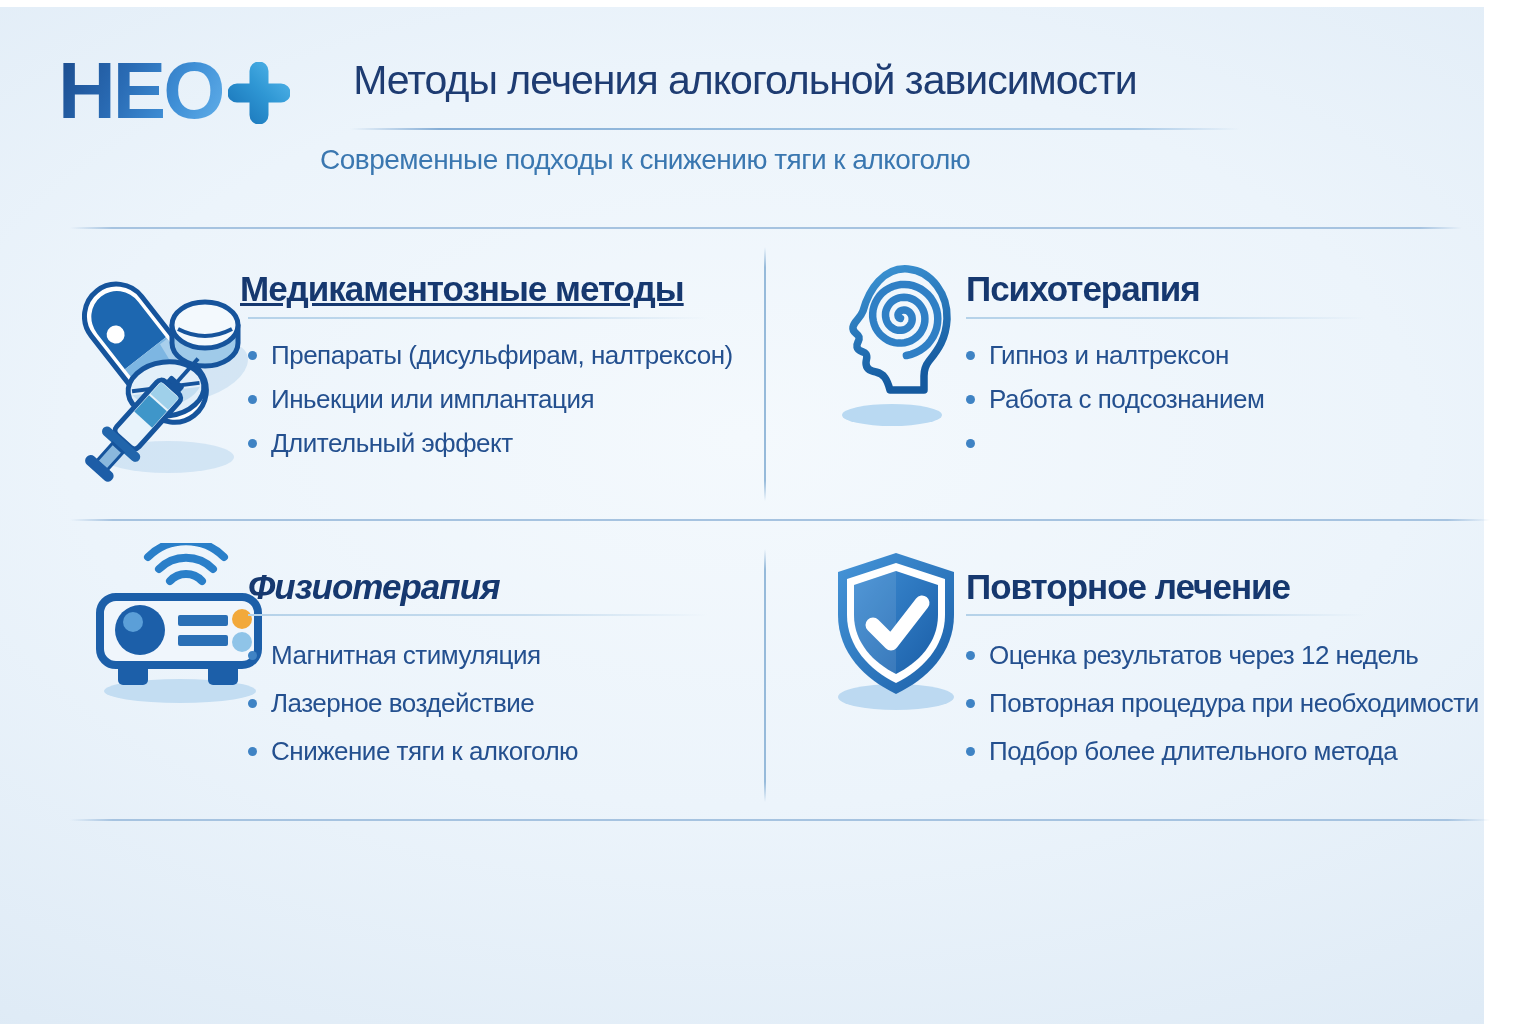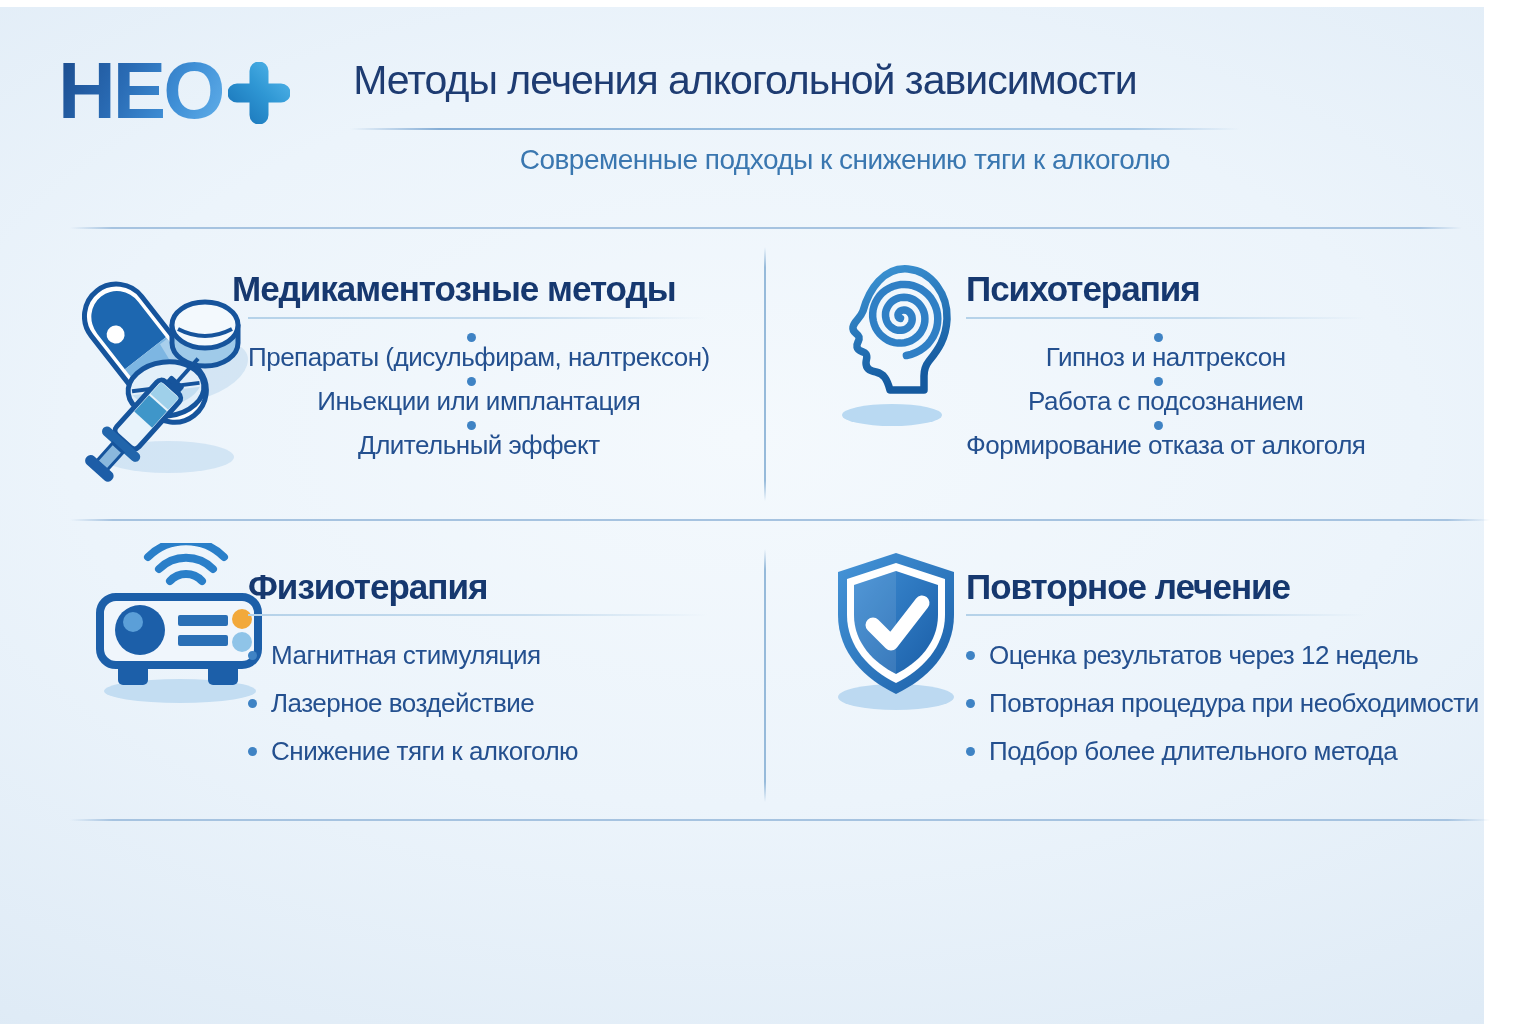--- a/index.html
+++ b/index.html
@@ -23,56 +23,56 @@
   .logo-plus{ width:62px; height:62px; margin-top:4px; }
   .main-title{
     position:absolute; left:320px; top:50px; width:850px; text-align:center;
     font-size:41px; font-weight:400; letter-spacing:-1px; color:#1e3c72;
   }
   .title-rule{
     position:absolute; top:121px; left:350px; width:890px; height:2px;
     background:linear-gradient(90deg, rgba(140,178,216,0) 0%, #86aed6 10%, #9abfe0 50%, #a9c9e6 88%, rgba(169,201,230,0) 100%);
   }
   .subtitle{
-    position:absolute; top:137px; left:320px; width:850px; text-align:right;
+    position:absolute; top:137px; left:320px; width:850px; text-align:left;
     font-size:28px; font-weight:500; letter-spacing:-0.5px; color:#3a77b0;
   }
   
   .hrule{ position:absolute; height:2px;
     background:linear-gradient(90deg, rgba(166,195,224,0) 0%, #a6c3e0 3%, #a6c3e0 97%, rgba(166,195,224,0) 100%); }
   .hr1{ top:220px; left:70px; width:1392px; }
   .hr2{ top:512px; left:70px; width:1420px; }
   .hr3{ top:812px; left:70px; width:1420px; }
   .vrule{ position:absolute; width:2px; left:764px;
     background:linear-gradient(180deg, rgba(150,186,218,0) 0%, #96bada 8%, #96bada 92%, rgba(150,186,218,0) 100%); }
   .vr1{ top:240px; height:254px; }
   .vr2{ top:542px; height:253px; }
   
   .q-icon{ position:absolute; }
   .q-title{ position:absolute; font-size:35px; font-weight:700; letter-spacing:-1px; color:#16386f; }
   .q-rule{ position:absolute; height:2px;
     background:linear-gradient(90deg, #b5d2e9 0%, #c6dcee 60%, rgba(198,220,238,0) 100%); }
   .q-list{ position:absolute; list-style:none; }
   .q-list li{ display:flex; align-items:center; font-size:26px; letter-spacing:-0.5px; color:#24508f; white-space:nowrap; }
-  .row44 li{ height:44px;flex-direction:column; }
+  .row44 li{ height:44px; }
   .row48 li{ height:48px; }
   .dot{ width:9px; height:9px; border-radius:50%; background:#3f83c4; margin-right:14px; flex:0 0 auto; }
   
   .q1-icon{ left:82px; top:254px; }
-  .q1-title{ left:232px; top:262px; }
+  .q1-title{ left:240px; top:262px;text-decoration:underline; }
   .q1-rule{ left:248px; top:310px; width:460px; }
   .q1-list{ left:248px; top:326px; }
   
   .q2-icon{ left:826px; top:250px; }
   .q2-title{ left:966px; top:262px; }
   .q2-rule{ left:966px; top:310px; width:400px; }
   .q2-list{ left:966px; top:326px; }
   
   .q3-icon{ left:90px; top:536px; }
-  .q3-title{ left:248px; top:560px; }
+  .q3-title{ left:248px; top:560px;font-style:italic; }
   .q3-rule{ left:248px; top:607px; width:460px; }
   .q3-list{ left:248px; top:624px; }
   
   .q4-icon{ left:826px; top:544px; }
   .q4-title{ left:966px; top:560px; }
   .q4-rule{ left:966px; top:607px; width:400px; }
   .q4-list{ left:966px; top:624px; }
 </style>
 </head>
 <body>
@@ -186,21 +186,20 @@
       <li>
           <span class="dot"></span>
           <span>Гипноз и налтрексон</span>
         </li>
       <li>
           <span class="dot"></span>
           <span>Работа с подсознанием</span>
         </li>
       <li>
           <span class="dot"></span>
-          <span>Формирование отказа от алкоголя</span>
         </li>
     </ul>
   </div>
 
   <div>
     <svg class="q-icon q3-icon" width="180" height="162" viewBox="0 0 180 162">
       <ellipse cx="90" cy="148" rx="76" ry="12" fill="#c3ddf2"></ellipse>
 
       <g stroke="#2a7fc9" stroke-width="8" fill="none" stroke-linecap="round">
         <path d="M80 38 A22 22 0 0 1 112 38"></path>

